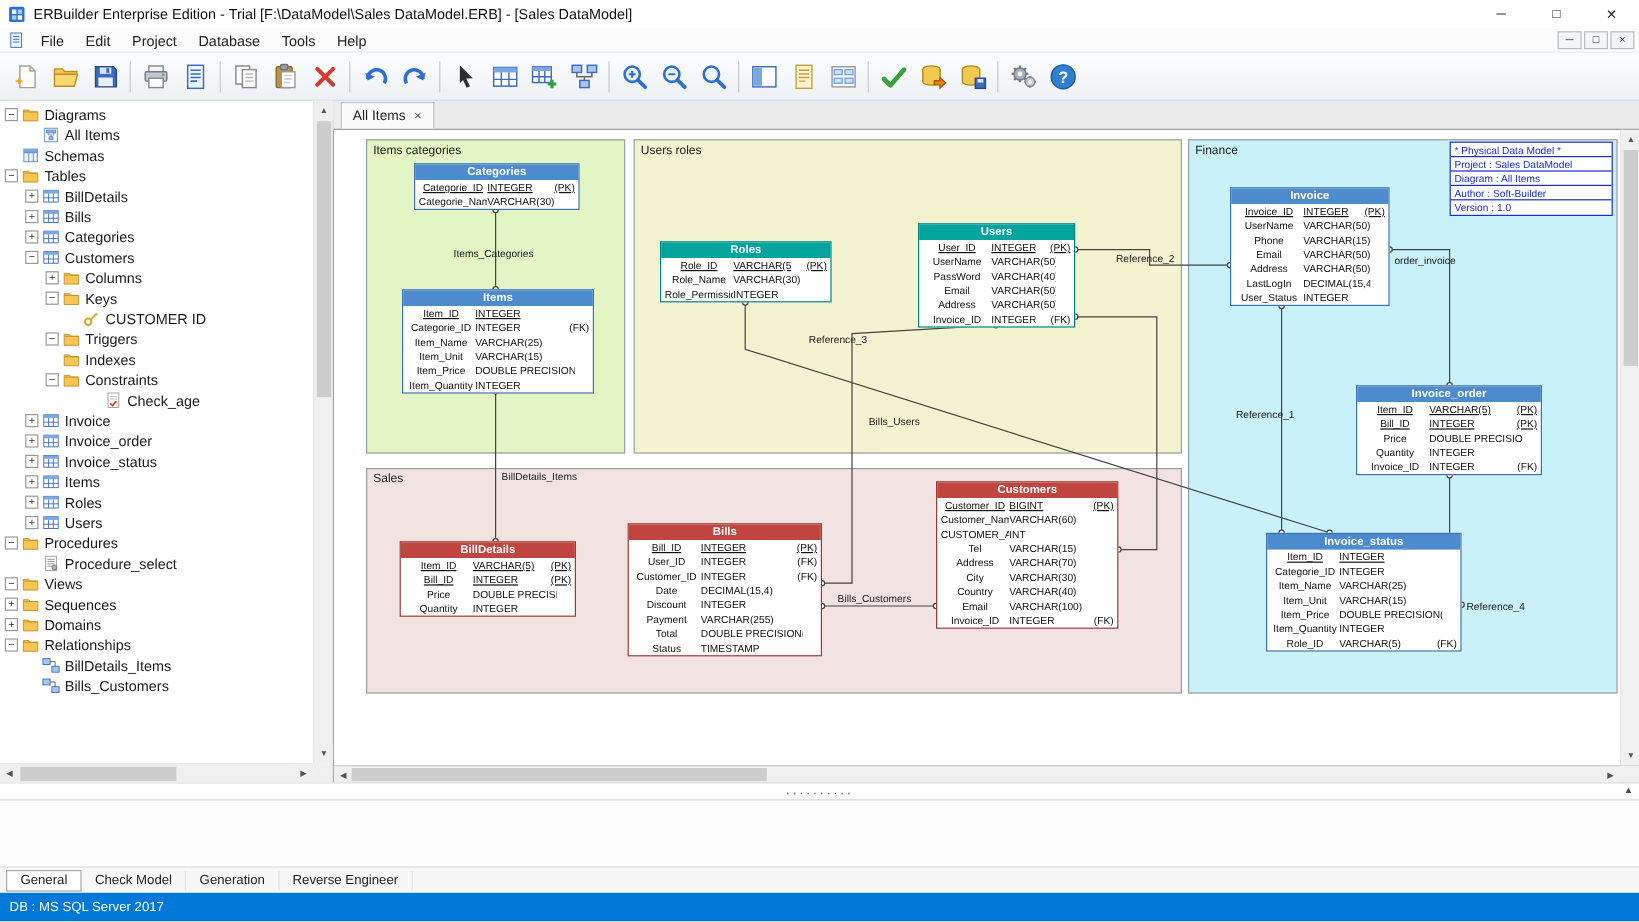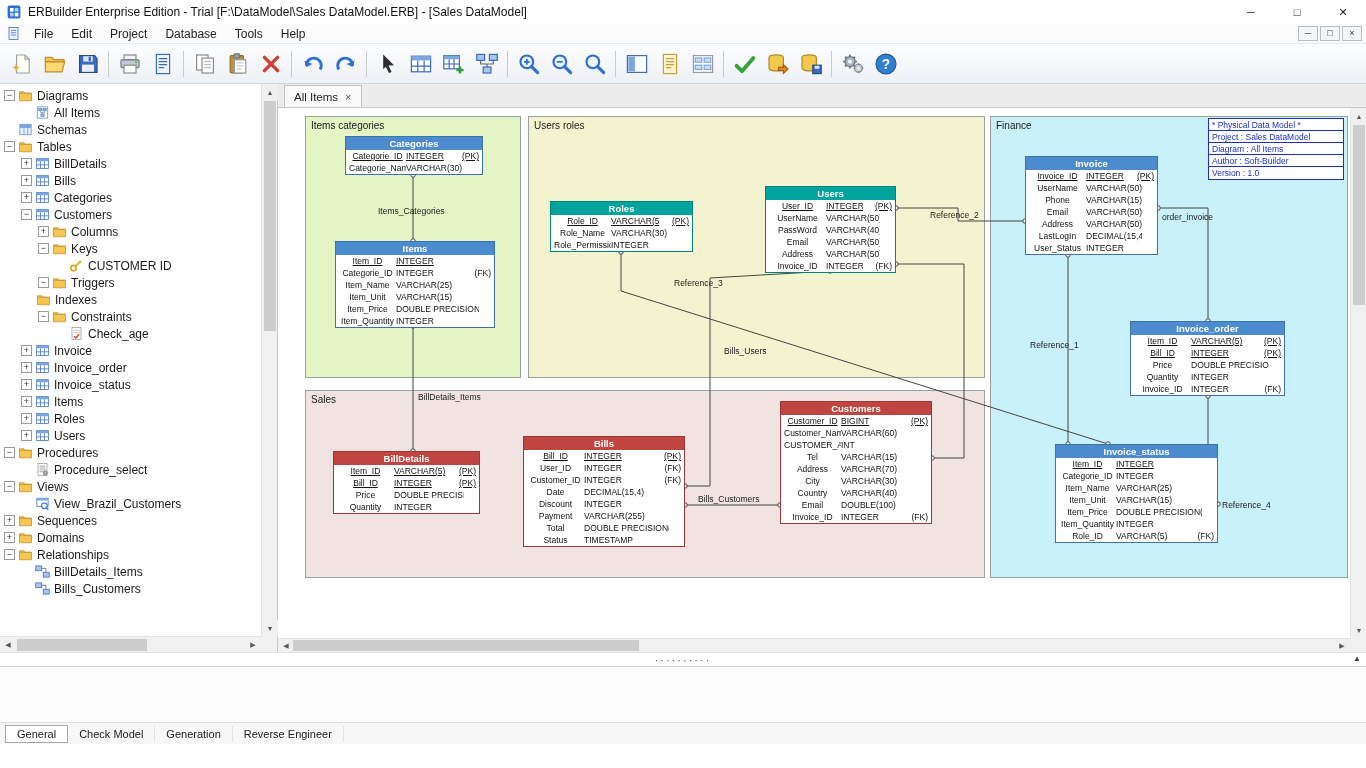--- a/index.html
+++ b/index.html
@@ -442,41 +442,41 @@
           <div class="tree-row" style="padding-left:38px">
       <span class="exp">−</span>
             <span class="tree-ico">
               <svg viewBox="0 0 20 20" width="15" height="15">
                 <path d="M2 5h6l1.6 2H18v10H2z" fill="#f6c652" stroke="#c18e2a"></path>
                 <path d="M2 7h16" stroke="#c18e2a"></path>
               </svg>
             </span>
             <span class="tlabel">Triggers</span>
     </div>
-          <div class="tree-row" style="padding-left:22px">
+          <div class="tree-row" style="padding-left:38px">
       <span class="exp none"></span>
             <span class="tree-ico">
               <svg viewBox="0 0 20 20" width="15" height="15">
                 <path d="M2 5h6l1.6 2H18v10H2z" fill="#f6c652" stroke="#c18e2a"></path>
                 <path d="M2 7h16" stroke="#c18e2a"></path>
               </svg>
             </span>
             <span class="tlabel">Indexes</span>
     </div>
           <div class="tree-row" style="padding-left:38px">
       <span class="exp">−</span>
             <span class="tree-ico">
               <svg viewBox="0 0 20 20" width="15" height="15">
                 <path d="M2 5h6l1.6 2H18v10H2z" fill="#f6c652" stroke="#c18e2a"></path>
                 <path d="M2 7h16" stroke="#c18e2a"></path>
               </svg>
             </span>
             <span class="tlabel">Constraints</span>
     </div>
-          <div class="tree-row" style="padding-left:55px">
+          <div class="tree-row" style="padding-left:73px">
       <span class="exp none"></span>
             <span class="tree-ico">
               <svg viewBox="0 0 20 20" width="15" height="15">
                 <rect x="4" y="2" width="12" height="16" fill="#fff" stroke="#9a9a9a"></rect>
                 <path d="M6 6h8M6 8.7h8" stroke="#bbb"></path>
                 <path d="M6.5 13.5l2.5 2.5 4.5-5" fill="none" stroke="#d23b2f" stroke-width="1.8"></path>
               </svg>
             </span>
             <span class="tlabel">Check_age</span>
     </div>
@@ -569,32 +569,20 @@
     </div>
           <div class="tree-row" style="padding-left:4px">
       <span class="exp">−</span>
             <span class="tree-ico">
               <svg viewBox="0 0 20 20" width="15" height="15">
                 <path d="M2 5h6l1.6 2H18v10H2z" fill="#f6c652" stroke="#c18e2a"></path>
                 <path d="M2 7h16" stroke="#c18e2a"></path>
               </svg>
             </span>
             <span class="tlabel">Views</span>
-    </div>
-          <div class="tree-row" style="padding-left:21px">
-      <span class="exp none"></span>
-            <span class="tree-ico">
-              <svg viewBox="0 0 20 20" width="15" height="15">
-                <rect x="2.5" y="3" width="15" height="11" fill="#fff" stroke="#3a6bbf"></rect>
-                <rect x="2.5" y="3" width="15" height="3" fill="#7aa7e0"></rect>
-                <circle cx="12.5" cy="13" r="3.8" fill="#eef4fc" stroke="#2f6fd0" stroke-width="1.4"></circle>
-                <path d="M15.3 15.8l2.5 2.5" stroke="#2f6fd0" stroke-width="1.8"></path>
-              </svg>
-            </span>
-            <span class="tlabel">View_Brazil_Customers</span>
     </div>
           <div class="tree-row" style="padding-left:4px">
       <span class="exp">+</span>
             <span class="tree-ico">
               <svg viewBox="0 0 20 20" width="15" height="15">
                 <path d="M2 5h6l1.6 2H18v10H2z" fill="#f6c652" stroke="#c18e2a"></path>
                 <path d="M2 7h16" stroke="#c18e2a"></path>
               </svg>
             </span>
             <span class="tlabel">Sequences</span>
@@ -1016,21 +1004,21 @@
                 <span class="ctype">VARCHAR(30)</span>
                 <span class="ckey"></span>
      </div>
               <div class="trow">
        <span class="cname">Country</span>
                 <span class="ctype">VARCHAR(40)</span>
                 <span class="ckey"></span>
      </div>
               <div class="trow">
        <span class="cname">Email</span>
-                <span class="ctype">DOUBLE(100)</span>
+                <span class="ctype">VARCHAR(100)</span>
                 <span class="ckey"></span>
      </div>
               <div class="trow">
        <span class="cname">Invoice_ID</span>
                 <span class="ctype">INTEGER</span>
                 <span class="ckey">(FK)</span>
      </div>
      </div>
             <div class="note" style="left:930px;top:10px;width:136px">
      <div class="note-line">* Physical Data Model *</div>
@@ -1059,14 +1047,17 @@
     <span class="dots">··········</span>
     <span class="collapse-arrow">▲</span>
   </div>
   <div class="bottom-panel"></div>
   <div class="bottom-tabs" id="bottom-tabs">
       <div class="btab active">General</div>
       <div class="btab">Check Model</div>
       <div class="btab">Generation</div>
       <div class="btab">Reverse Engineer</div>
     </div>
+  <div class="statusbar">
+    <span>DB : MS SQL Server 2017</span>
+  </div>
 
 </div>
 
 </body></html>

